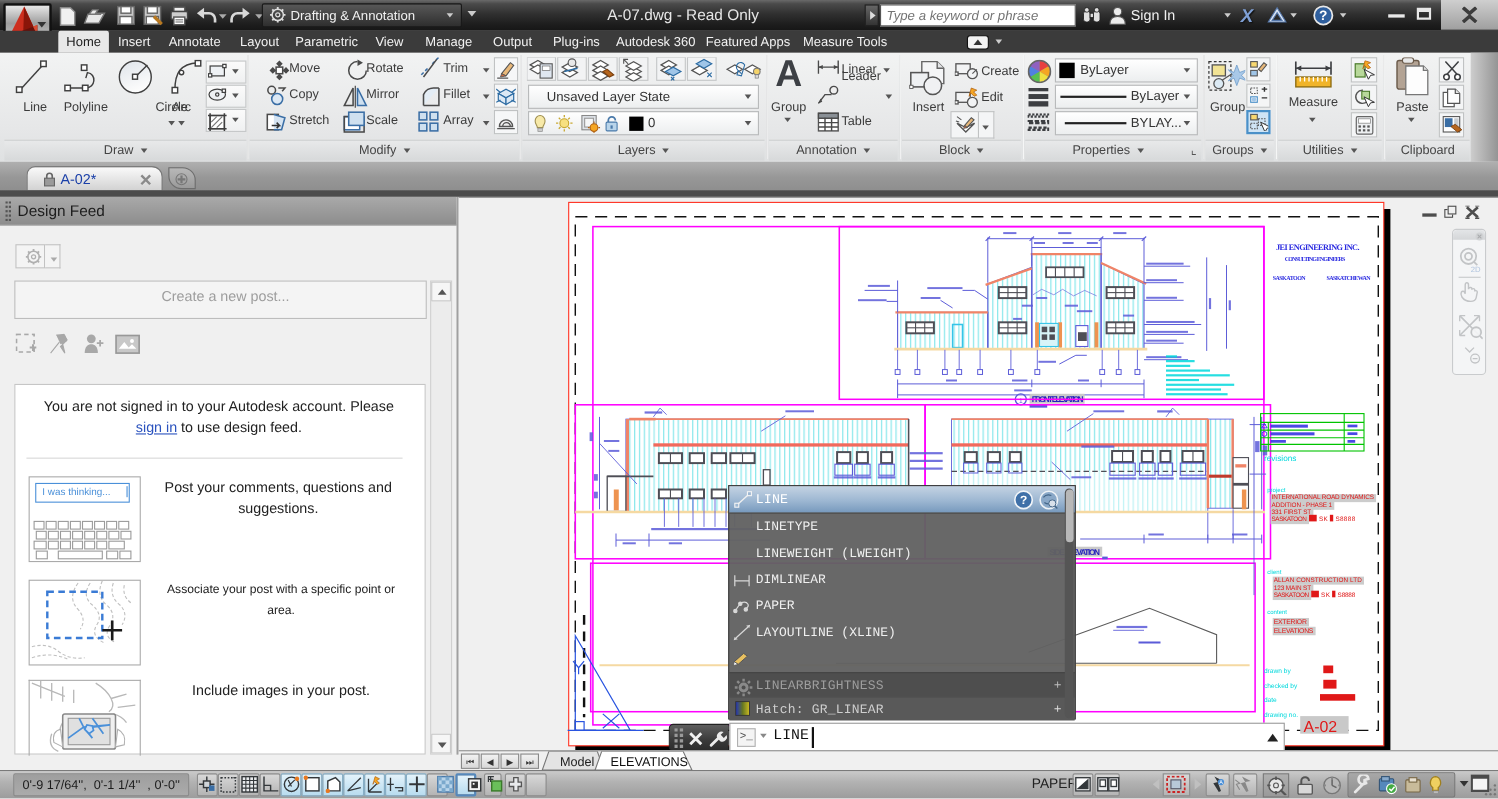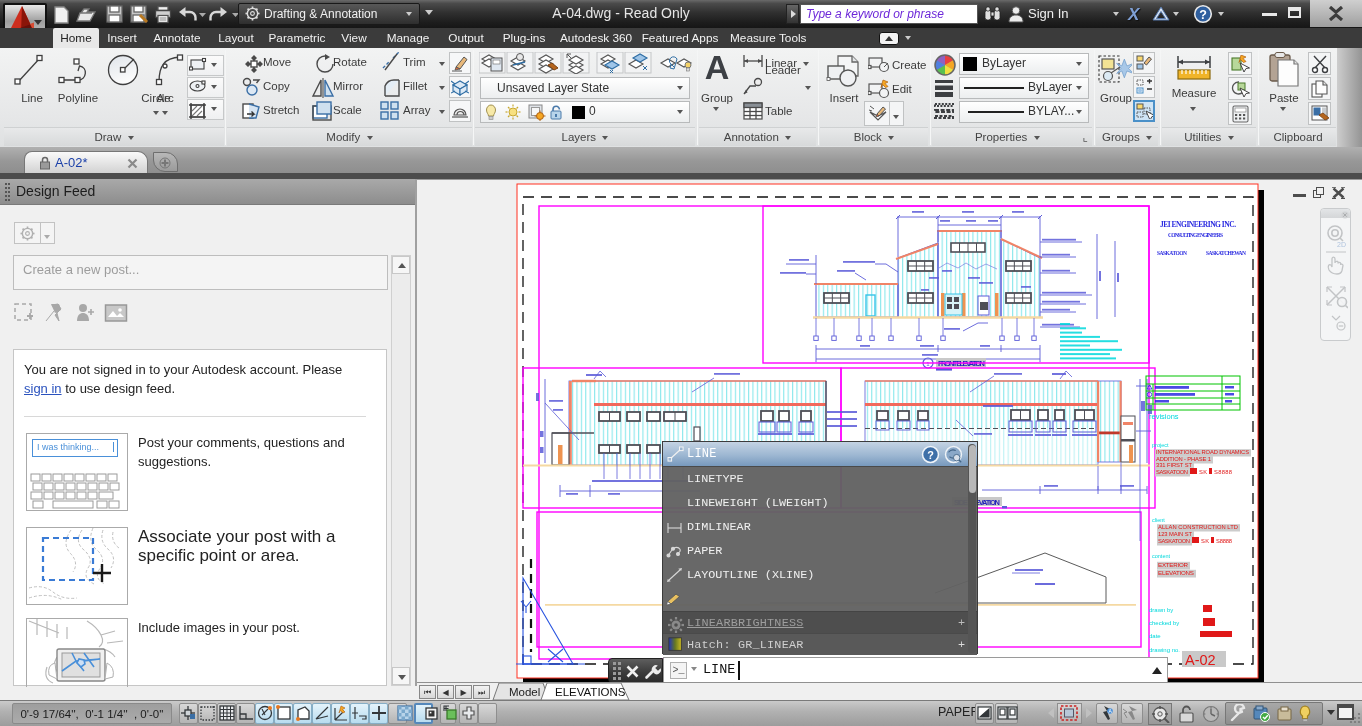--- a/index.html
+++ b/index.html
@@ -3,37 +3,37 @@
 <meta charset="utf-8">
 <style>
 *{margin:0;padding:0;box-sizing:border-box;}
 html,body{width:1362px;height:726px;overflow:hidden;background:#f0f0f0;font-family:"Liberation Sans",sans-serif;}
 .a{position:absolute;}
 #stage{position:relative;width:1362px;height:726px;}
 
 #titlebar{left:0;top:0;width:1362px;height:28px;background:linear-gradient(#6a6a6a 0%,#4b4b4b 12%,#303030 45%,#1d1d1d 80%,#161616 100%);}
 #wsbox{left:238px;top:3px;width:182px;height:22px;background:linear-gradient(#585858,#2e2e2e);border:1px solid #191919;border-radius:2px;color:#f0f0f0;font-size:12px;line-height:20px;}
 #title{left:481px;top:5px;width:280px;text-align:center;color:#e6e6e6;font-size:14px;}
-#searchbox{left:800px;top:4px;width:178px;height:20px;background:#fff;border:1px solid #555;color:#6d28d9;font-style:italic;font-size:12px;line-height:18px;padding-left:5px;}
+#searchbox{left:800px;top:4px;width:178px;height:20px;background:#fff;border:1px solid #555;color:#737373;font-style:italic;font-size:12px;line-height:18px;padding-left:5px;}
 
 #tabrow{left:0;top:28px;width:1362px;height:20px;background:#3b3b3b;}
 .rtab{position:absolute;top:0;height:20px;color:#f2f2f2;font-size:11.8px;line-height:20px;text-align:center;white-space:nowrap;overflow:visible;}
 .rtab.act{background:#e8e8e8;color:#222;border-radius:2px 2px 0 0;}
 
 #ribbon{left:0;top:48px;width:1362px;height:99px;background:linear-gradient(#f2f3f3,#e6e7e8 70%,#dfe1e2);}
 .panel{position:absolute;top:0;height:99px;}
 .ptitle{position:absolute;left:0;bottom:1px;width:100%;height:19px;background:linear-gradient(#e8e9ea,#d7d9da);color:#444;font-size:11.5px;text-align:center;line-height:19px;border-top:1px solid #cfd1d2;}
 .psep{position:absolute;top:2px;width:1px;height:95px;background:#bfc1c2;border-right:1px solid #f5f6f6;}
 .blab{position:absolute;color:#3b3b3b;font-size:11.5px;text-align:center;}
 .dar{display:inline-block;width:0;height:0;border-left:3.5px solid transparent;border-right:3.5px solid transparent;border-top:4px solid #555;vertical-align:middle;}
 
 #filetabs{left:0;top:147px;width:1362px;height:32px;background:linear-gradient(#b0b0b0,#979797 45%,#8a8a8a);}
 #ftdark{left:0;top:173px;width:1362px;height:6px;background:#4c4c4c;}
 
-#dfeed{left:0;top:179px;width:417px;height:507px;background:#f0f0f0;border-right:2px solid #a0a0a0;}
+#dfeed{left:0;top:179px;width:417px;height:507px;background:#f0f0f0;border-right:2px solid #a0a0a0;text-align:center;}
 
 #canvas{left:417px;top:179px;width:945px;height:503px;background:#f0f0f0;overflow:hidden;border-top:1px solid #9a9a9a;}
 
 #laytabs{left:417px;top:682px;width:945px;height:18px;background:#f0f0f0;border-top:1px solid #909090;}
 
 #statusbar{left:0;top:700px;width:1362px;height:26px;background:linear-gradient(#cacaca,#b2b2b2 40%,#9c9c9c);border-top:1px solid #7a7a7a;}
 .sic{position:absolute;top:2px;width:19px;height:21px;border:1px solid #8e8e8e;background:linear-gradient(#d8d8d8,#b4b4b4);border-radius:2px;}
 .sic.on{background:linear-gradient(#e4f3fb,#b8dcef);border-color:#86aec6;}
 .cprow{position:absolute;left:0;width:314px;height:24px;color:#f0f0f0;font-size:11.8px;line-height:24px;padding-left:24px;letter-spacing:0;font-family:"Liberation Mono",monospace;}
 </style>
@@ -84,21 +84,21 @@
             <line x1="8" y1="13" x2="8" y2="15.5"></line>
             <line x1="0.5" y1="8" x2="3" y2="8"></line>
             <line x1="13" y1="8" x2="15.5" y2="8"></line>
             <line x1="2.7" y1="2.7" x2="4.5" y2="4.5"></line>
             <line x1="11.5" y1="11.5" x2="13.3" y2="13.3"></line>
             <line x1="2.7" y1="13.3" x2="4.5" y2="11.5"></line>
             <line x1="11.5" y1="4.5" x2="13.3" y2="2.7"></line>
           </g>
         </svg>Drafting &amp; Annotation<span class="dar" style="border-top-color:#ccc;float:right;margin:8px 7px 0 0;"></span></div>
  <div class="a" style="left:425px;top:10px;width:0;height:0;border-left:4px solid transparent;border-right:4px solid transparent;border-top:5px solid #ccc;"></div>
- <div class="a" id="title">A-04.dwg - Read Only</div>
+ <div class="a" id="title">A-07.dwg - Read Only</div>
  <div class="a" style="left:786px;top:4px;width:13px;height:20px;background:linear-gradient(#666,#333);border:1px solid #222;">
         <div style="width:0;height:0;border-top:4px solid transparent;border-bottom:4px solid transparent;border-left:5px solid #ddd;margin:5px 0 0 4px;"></div>
       </div>
  <div class="a" id="searchbox">Type a keyword or phrase</div>
  <svg class="a" style="left:983px;top:5px;" width="20" height="19" viewBox="0 0 20 19">
         <g fill="#e0e0e0" stroke="#222" stroke-width="0.8">
           <rect x="2" y="5" width="6" height="10" rx="2.5"></rect>
           <rect x="11" y="5" width="6" height="10" rx="2.5"></rect>
           <rect x="8" y="7" width="3" height="4"></rect>
           <rect x="3" y="2" width="4" height="4" rx="1.5"></rect>
@@ -765,21 +765,21 @@
               <path d="M76 2 q-4 12 6 20 q8 8 2 18"></path>
               <path d="M86 4 q-2 10 6 16"></path>
               <path d="M2 60 q14 -4 24 4 q10 8 24 6"></path>
               <path d="M2 70 q18 -6 34 2"></path>
               <path d="M44 2 q-10 14 0 24 q8 9 2 18"></path>
     </g>
     <rect x="16" y="10" width="50" height="42" fill="none" stroke="#3a7bd5" stroke-width="2.2" stroke-dasharray="6 4"></rect>
     <path d="M66 45 h18 M75 36 v18" stroke="#1a1a1a" stroke-width="2.4"></path>
    </svg>
   </div>
-  <div class="a" style="left:124px;top:177px;width:235px;font-size:17px;color:#222;line-height:19px;">Associate your post with a specific point or area.</div>
+  <div class="a" style="left:124px;top:177px;width:235px;font-size:11px;color:#222;line-height:19px;">Associate your post with a specific point or area.</div>
 
   <div class="a" style="left:12px;top:268px;width:102px;height:69px;border-top:1px solid #aaa;border-left:1px solid #aaa;border-right:1px solid #aaa;">
    <svg class="a" style="left:0;top:0;" width="100" height="68" viewBox="0 0 100 68">
     <g fill="none" stroke="#b8b8b8" stroke-width="1.2">
      <path d="M2 2 l30 12 M10 0 v16 M20 2 v16 M30 5 v14 M40 8 v12"></path>
      <path d="M60 2 q10 6 14 14 q4 8 -2 12 M74 16 l14 -4 M80 24 l16 -2 M76 30 q8 2 12 8"></path>
      <path d="M30 38 q-6 10 2 16 M20 48 q-4 12 6 16"></path>
     </g>
     <rect x="30" y="30" width="48" height="32" rx="2" fill="#f0f0f0" stroke="#888" stroke-width="1.4"></rect>
     <rect x="35" y="34" width="38" height="24" fill="#e0e0e0" stroke="#999"></rect>
@@ -1248,21 +1248,21 @@
             <path d="M5 8 q3 -4 8 -2 M6 13 q4 3 9 0" stroke="#446688" stroke-width="1.2" fill="none"></path>
             <circle cx="14" cy="14" r="3.6" fill="#d8e0ea" stroke="#446688" stroke-width="1"></circle>
             <line x1="16.5" y1="16.5" x2="19" y2="19" stroke="#446688" stroke-width="1.4"></line>
           </svg>
  </div>
  <div class="cprow" style="top:25px;">LINETYPE</div>
  <div class="cprow" style="top:49px;">LINEWEIGHT (LWEIGHT)</div>
  <div class="cprow" style="top:73px;">DIMLINEAR</div>
  <div class="cprow" style="top:97px;">PAPER</div>
  <div class="cprow" style="top:121px;">LAYOUTLINE (XLINE)</div>
- <div class="a" style="left:0;top:169px;width:314px;height:22px;background:#4e4e4e;border-top:1px solid #444;color:#9e9e9e;font-size:11.8px;line-height:22px;font-family:'Liberation Mono',monospace;"><span style="margin-left:24px;letter-spacing:0.2px;text-decoration:underline;">LINEARBRIGHTNESS</span><span style="float:right;margin-right:12px;color:#bdbdbd;">+</span></div>
+ <div class="a" style="left:0;top:169px;width:314px;height:22px;background:#4e4e4e;border-top:1px solid #444;color:#9e9e9e;font-size:11.8px;line-height:22px;font-family:'Liberation Mono',monospace;"><span style="margin-left:24px;letter-spacing:0.2px;">LINEARBRIGHTNESS</span><span style="float:right;margin-right:12px;color:#bdbdbd;">+</span></div>
  <div class="a" style="left:0;top:191px;width:314px;height:22px;background:#595959;border-top:1px solid #4a4a4a;color:#cfcfcf;font-size:11.8px;line-height:22px;font-family:'Liberation Mono',monospace;"><span style="margin-left:24px;letter-spacing:0.2px;">Hatch: GR_LINEAR</span><span style="float:right;margin-right:12px;color:#dddddd;">+</span></div>
  <svg class="a" style="left:2px;top:78px;" width="20" height="140" viewBox="0 0 20 140">
   <g stroke="#d8d8d8" stroke-width="1.1" fill="none">
    <g>
               <line x1="3" y1="3" x2="3" y2="13"></line>
               <line x1="16" y1="3" x2="16" y2="13"></line>
               <line x1="3" y1="8" x2="16" y2="8"></line>
             </g>
    <g transform="translate(0,24)">
               <path d="M3.5 11 L8 4.5 q5 -2.5 7 0.8 q1 2.5 -2.5 4.2" fill="none"></path>

